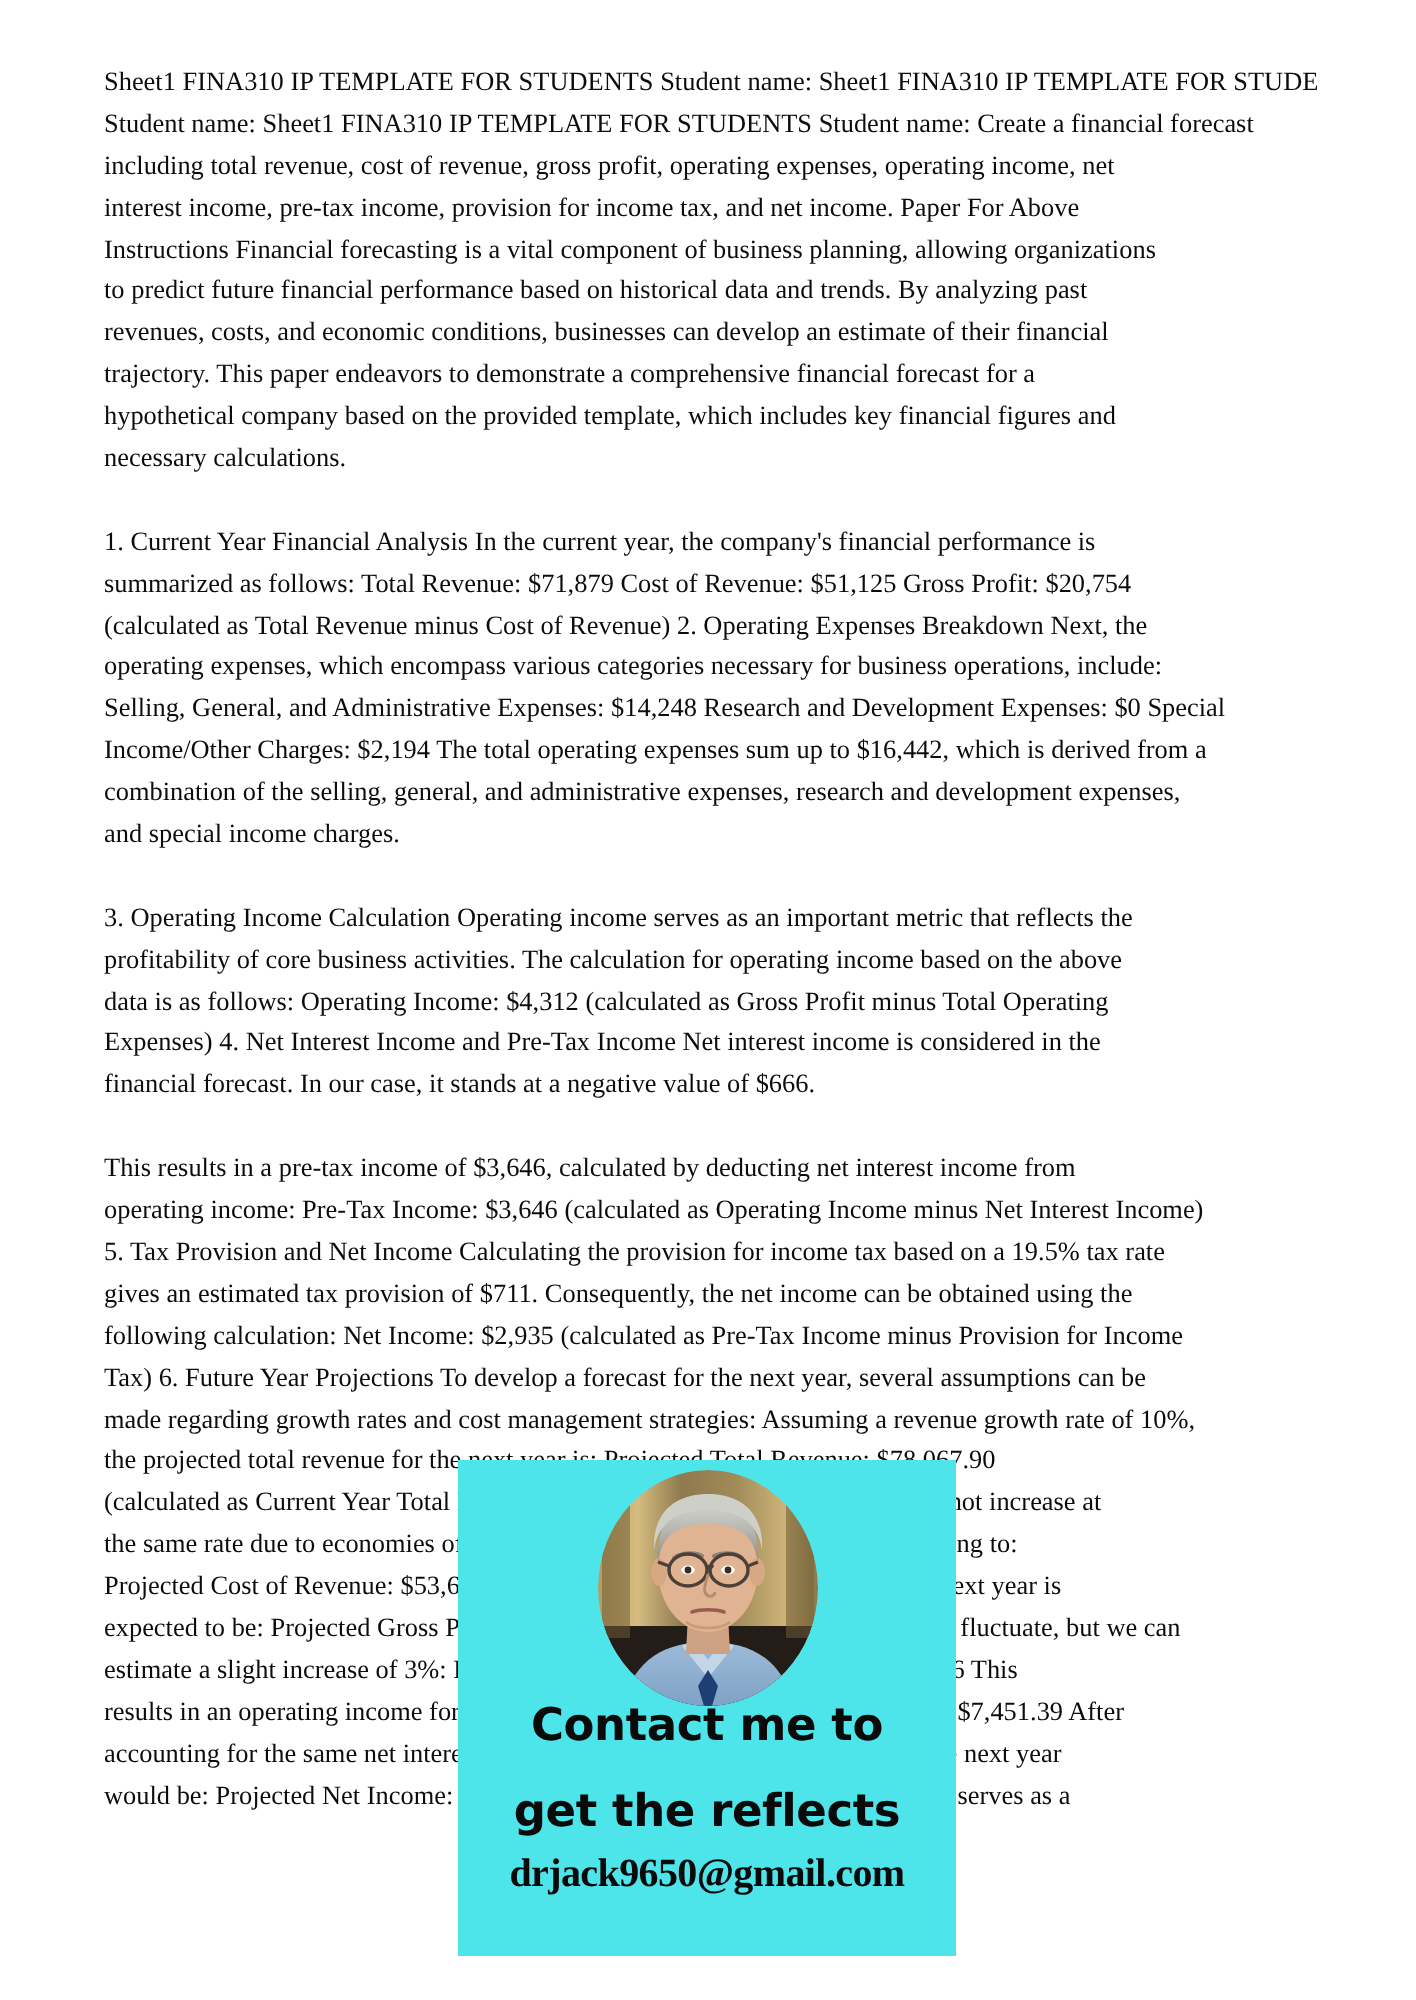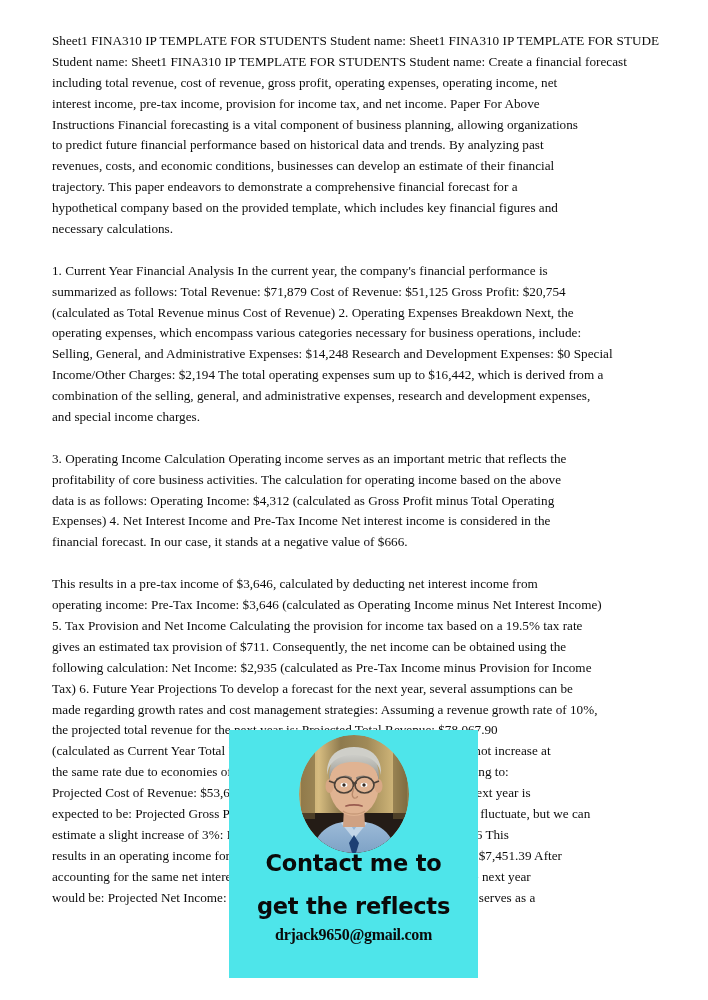--- a/index.html
+++ b/index.html
@@ -91,21 +91,21 @@
   #contact-line-2 { top: 163px; }
 
   #contact-email {
     position: absolute;
     left: 0;
     top: 196px;
     width: 100%;
     color: #0a0a0a;
     font-family: "Liberation Serif", "DejaVu Serif", serif;
     font-weight: bold;
-    font-size: 16px;
+    font-size: 20px;
     letter-spacing: -0.3px;
   }
 </style>
 </head>
 <body>
 
 <div id="page">
 
   <div id="doc-body">
       <div class="para">

